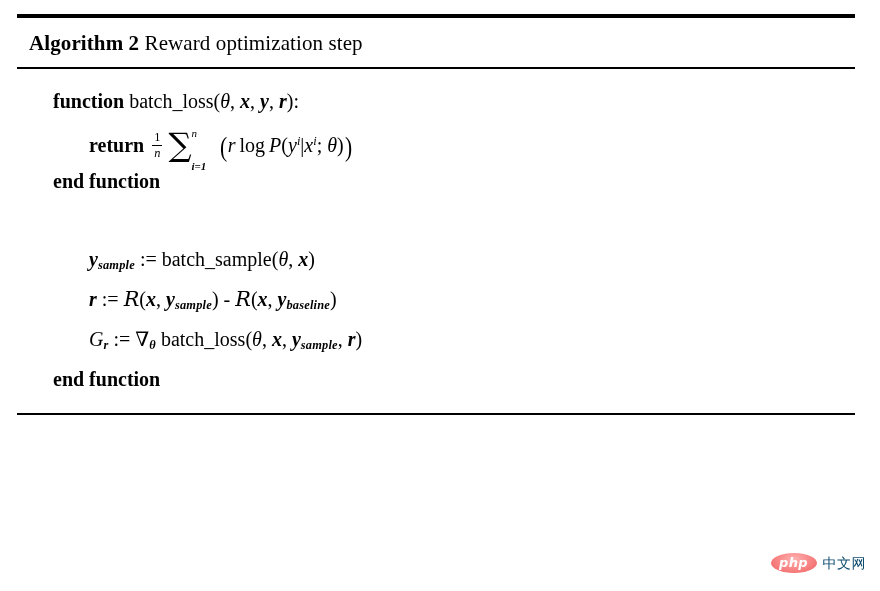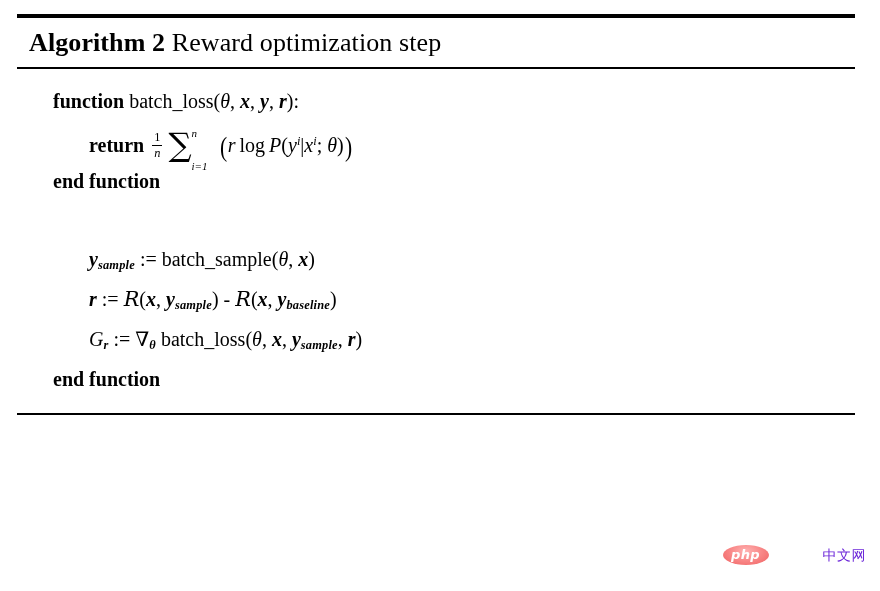--- a/index.html
+++ b/index.html
@@ -35,21 +35,21 @@
     width: 100%;
   }
   .rule-bottom {
     height: 0;
     border-top: 2px solid #000;
     width: 100%;
   }
 
   
   .algo-title {
-    font-size: 26px;
+    font-size: 21px;
     line-height: 40px;
     padding: 5px 0 4px 12px;
     white-space: nowrap;
     letter-spacing: .1px;
   }
   .algo-title .kw {
     font-weight: bold;
   }
 
   
@@ -146,37 +146,37 @@
   }
   .bigop .lim {
     position: absolute;
     left: 100%;
     font-size: 0.55em;
     font-style: italic;
     white-space: nowrap;
     line-height: 1;
   }
   .bigop .lim.top { top: -0.10em; }
-  .bigop .lim.bot { bottom: -0.22em; }
+  .bigop .lim.bot { bottom: -0.22em; font-weight: bold; }
 
   .bigparen {
     font-size: 1.38em;
     font-style: normal;
     vertical-align: -0.14em;
     display: inline-block;
     transform: scaleX(0.78);
   }
 
   .nabla { font-style: normal; font-family: "DejaVu Serif", serif; }
 
   
   .watermark {
     position: absolute;
     right: 14px;
-    bottom: 26px;
+    bottom: 18px;
     display: flex;
     align-items: center;
     gap: 6px;
   }
   .wm-badge {
     width: 46px;
     height: 20px;
     border-radius: 50%;
     background: radial-gradient(ellipse at 50% 32%, #ffb3b3 0%, #f98a8a 45%, #ef5f5f 100%);
     color: #ffffff;
@@ -184,24 +184,23 @@
     font-style: italic;
     font-weight: bold;
     font-size: 13px;
     line-height: 20px;
     text-align: center;
     letter-spacing: .3px;
   }
   .wm-text {
     font-family: "DejaVu Sans", sans-serif;
     font-size: 14px;
-    color: #6d28d9;
+    color: #0c4a6e;
     letter-spacing: .5px;
     line-height: 20px;
-    margin-left: 48px;
   }
 </style>
 </head>
 <body>
 
 <div class="algorithm-box">
 
   <div class="rule-top"></div>
 
   <div class="algo-title">

